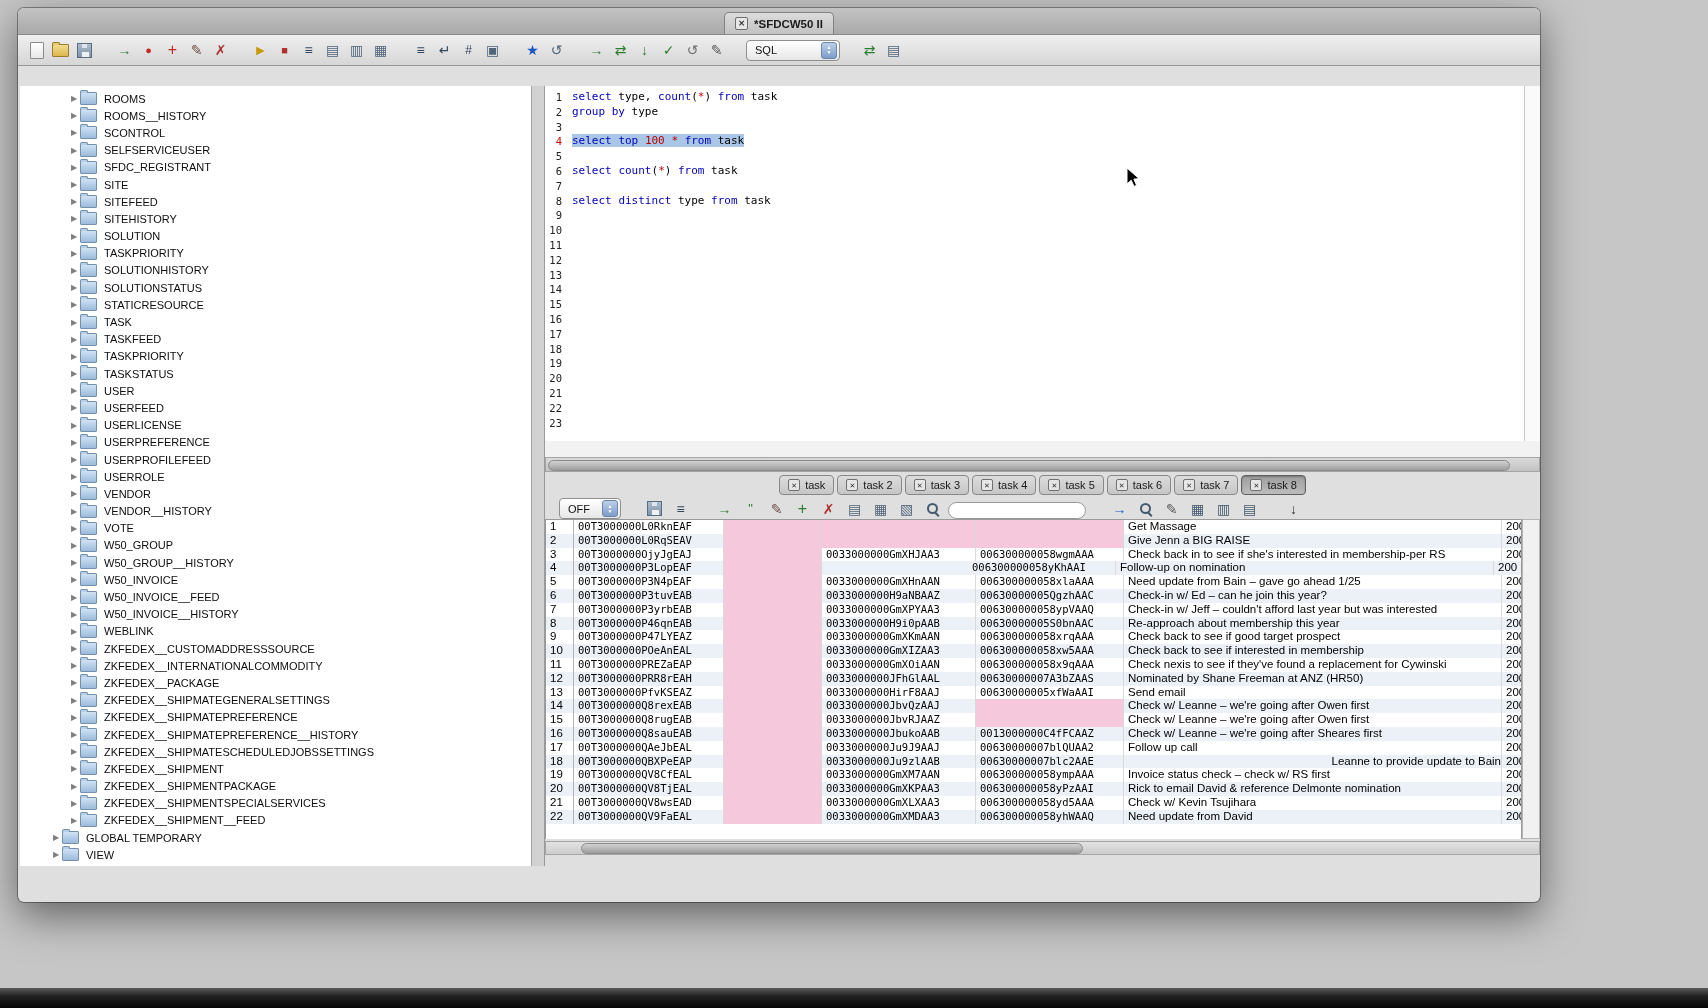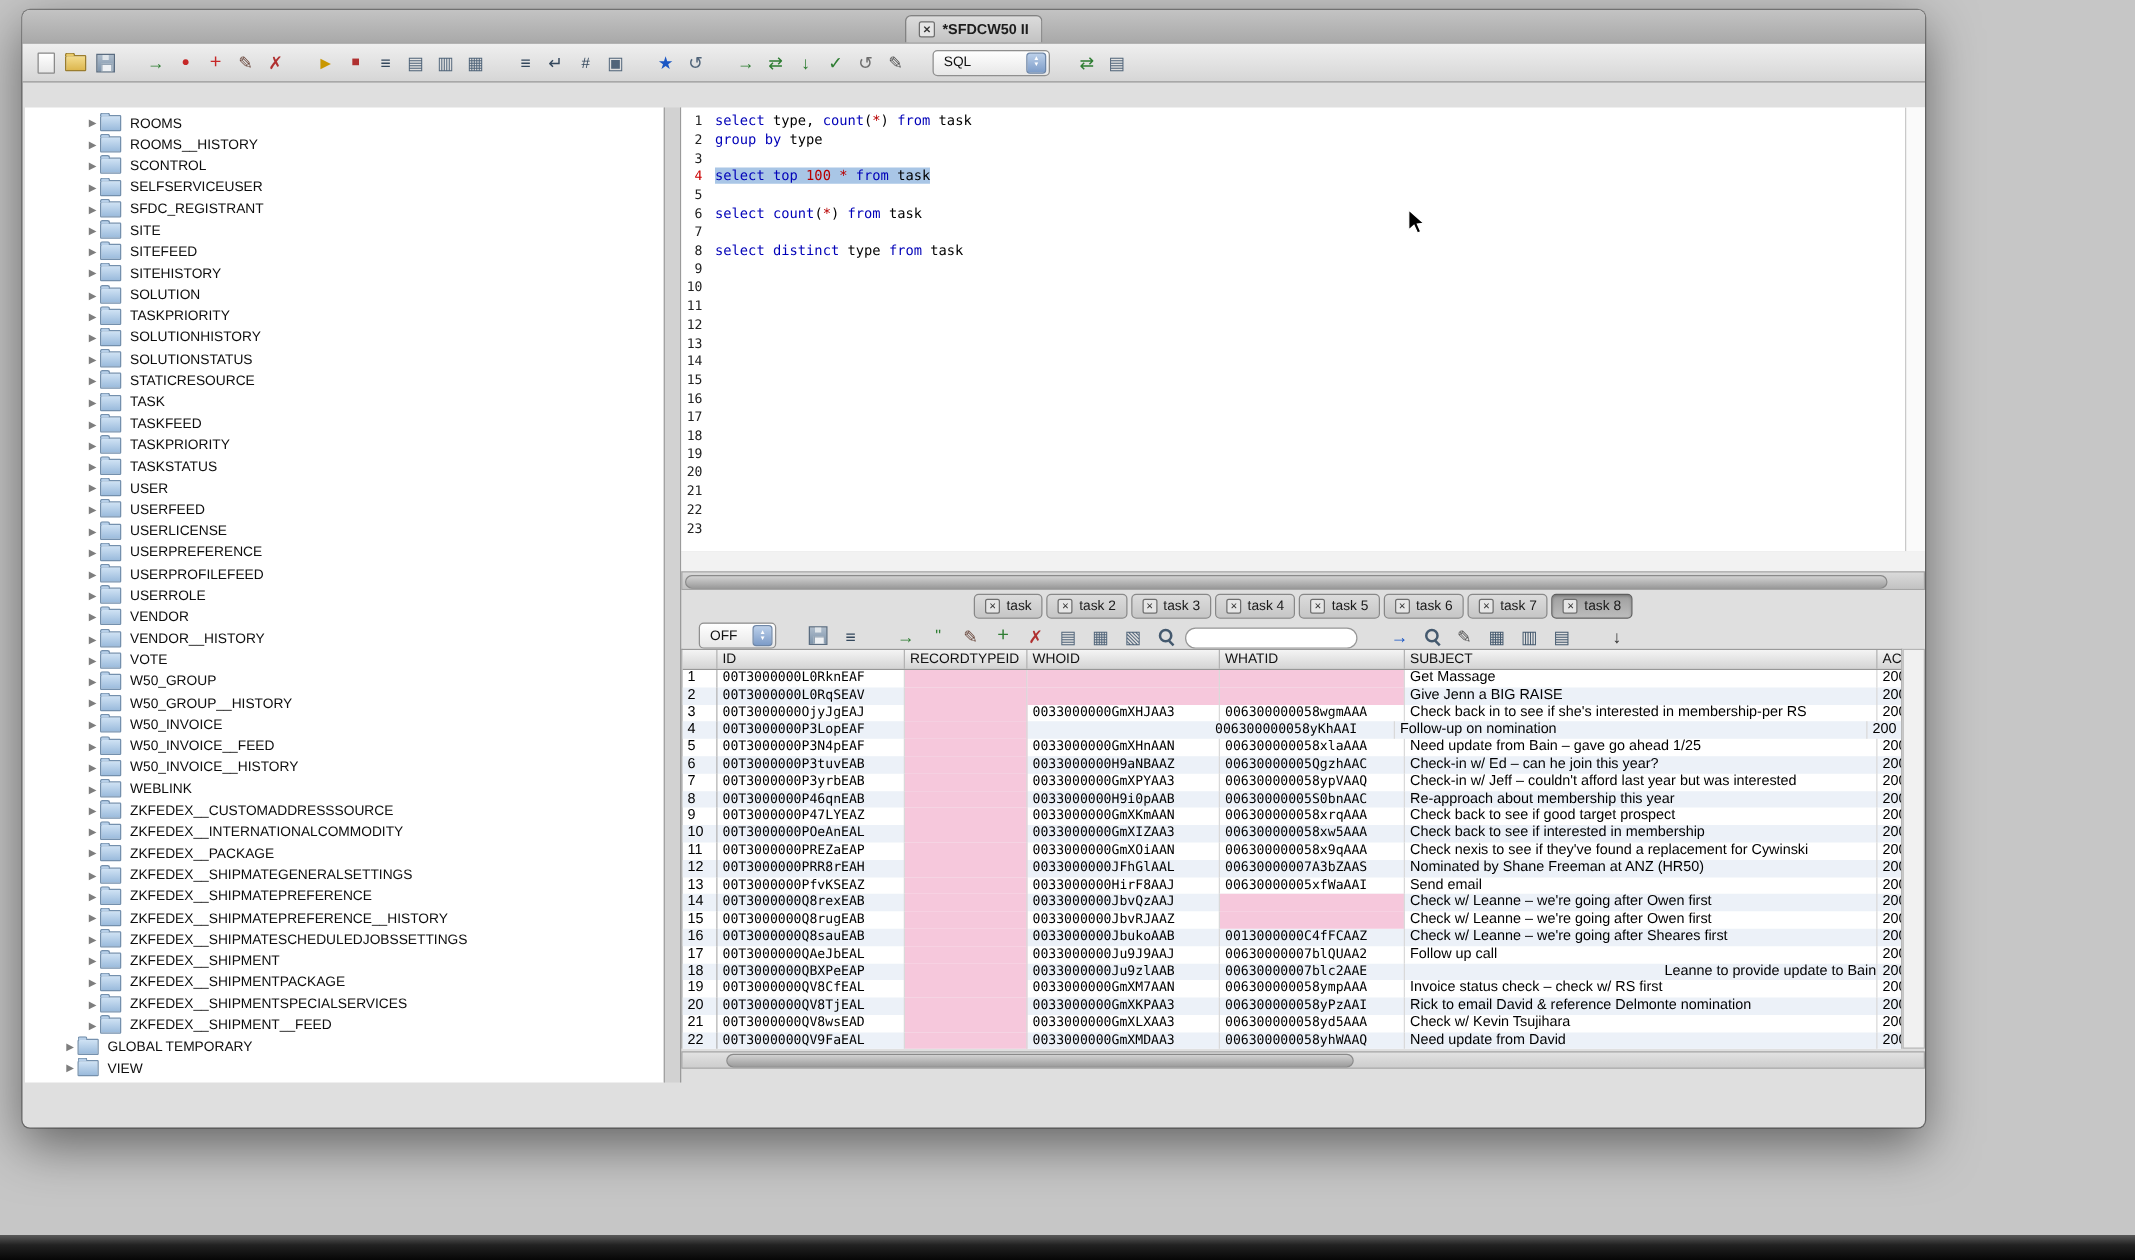--- a/index.html
+++ b/index.html
@@ -512,29 +512,20 @@
           </span>
           <span class="tb-icon" style="color: rgb(85, 85, 85);">✎</span>
           <span class="tb-icon" style="color: rgb(68, 89, 110);">▦</span>
           <span class="tb-icon" style="color: rgb(68, 89, 110);">▥</span>
           <span class="tb-icon" style="color: rgb(68, 89, 110);">▤</span>
           <span class="tb-gap"></span>
           <span class="tb-icon" style="color: rgb(51, 51, 51);">↓</span>
         </div>
 
       <div class="grid">
-        <div class="grid-header" id="grid-header">
-            <div class="gh-cell" style="width: 28px;"></div>
-            <div class="gh-cell" style="width: 150px;">ID</div>
-            <div class="gh-cell" style="width: 98px;">RECORDTYPEID</div>
-            <div class="gh-cell" style="width: 154px;">WHOID</div>
-            <div class="gh-cell" style="width: 148px;">WHATID</div>
-            <div class="gh-cell" style="width: 378px;">SUBJECT</div>
-            <div class="gh-cell last">AC</div>
-          </div>
         <div id="grid-body">
             <div class="grow">
               <div class="gr-cell num" style="width: 28px;">1</div>
               <div class="gr-cell mono" style="width: 150px;">00T3000000L0RknEAF</div>
               <div class="gr-cell mono pink" style="width: 98px;"></div>
               <div class="gr-cell mono pink" style="width: 154px;"></div>
               <div class="gr-cell mono pink" style="width: 148px;"></div>
               <div class="gr-cell" style="width: 378px;">Get Massage</div>
               <div class="gr-cell last">200</div>
             </div>

